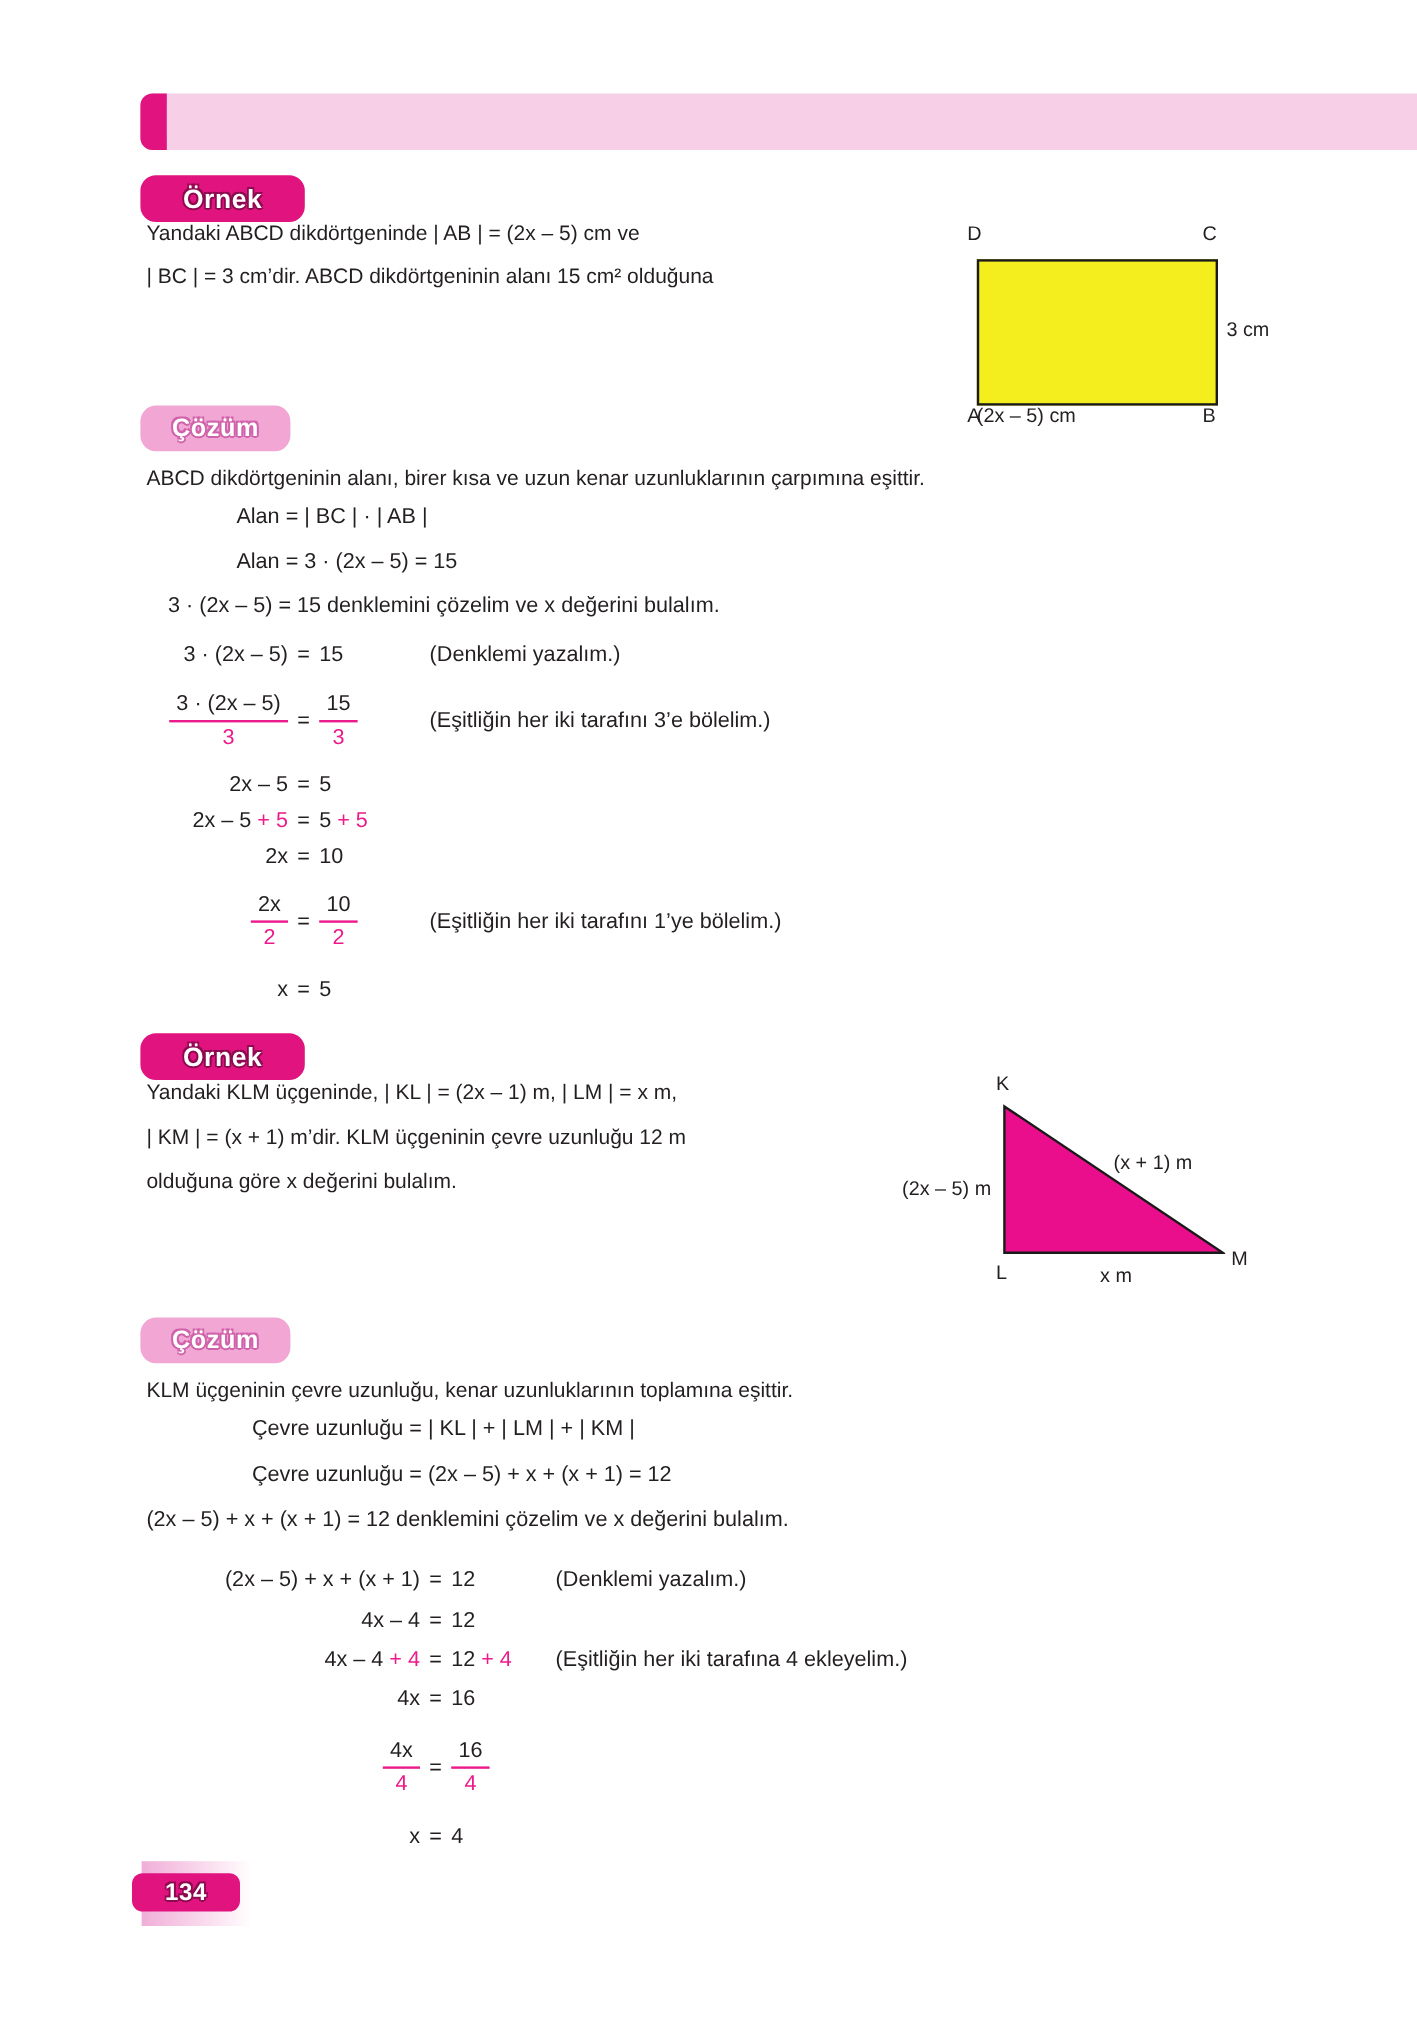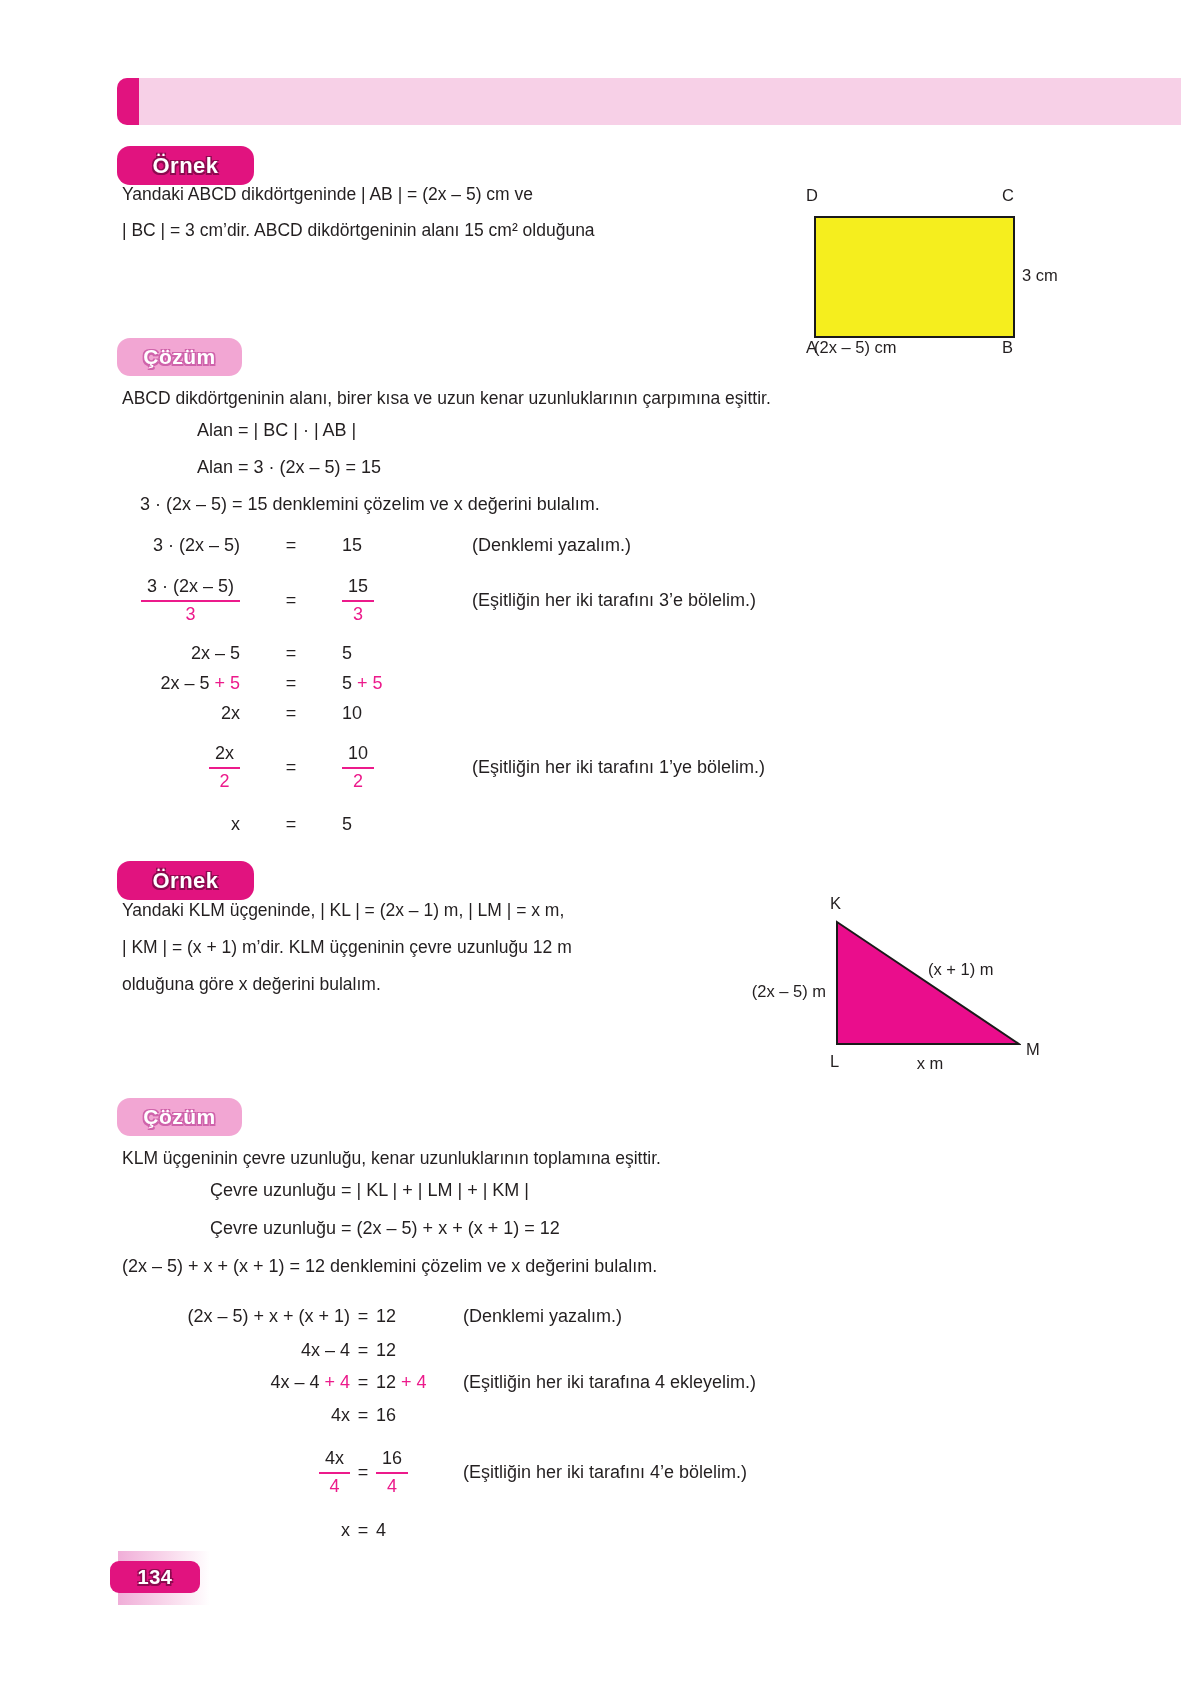--- a/index.html
+++ b/index.html
@@ -31,21 +31,21 @@
   
   .fig{font-size:16.5px;color:#231f20;}
   .fig .lbl{position:absolute;white-space:nowrap;}
   .rect-shape{position:absolute;background:#f5ee1e;border:2px solid #1a1a1a;}
   .tri-shape{position:absolute;}
   .tri-shape polygon{fill:#ea0d8c;stroke:#1a1a1a;stroke-width:2;}
 
   
   .steps{font-size:18px;}
   .step{display:grid;align-items:center;}
-  .steps-1 .step{grid-template-columns:130px 26px 90px auto;gap:38px;}
+  .steps-1 .step{grid-template-columns:130px 26px 90px auto;}
   .steps-2 .step{grid-template-columns:240px 26px 85px auto;}
   .step .lhs{text-align:right;white-space:nowrap;}
   .step .eq{text-align:center;}
   .step .rhs{text-align:left;white-space:nowrap;}
   .step .comment{text-align:left;white-space:nowrap;padding-left:2px;}
   .pink{color:#ec1a8b;}
 
   .frac{display:inline-block;text-align:center;vertical-align:middle;}
   .frac .num{display:block;border-bottom:2px solid #ec1a8b;padding:0 6px 3px;}
   .frac .den{display:block;color:#ec1a8b;padding-top:2px;}
@@ -178,21 +178,20 @@
   <div class="step" style="height:33px;">
     <span class="lhs">4x</span>
     <span class="eq">=</span>
     <span class="rhs">16</span>
     <span class="comment"></span>
   </div>
   <div class="step" style="height:80px;">
     <span class="lhs"><span class="frac"><span class="num">4x</span><span class="den">4</span></span></span>
     <span class="eq">=</span>
     <span class="rhs"><span class="frac"><span class="num">16</span><span class="den">4</span></span></span>
-    <span class="comment">(Eşitliğin her iki tarafını 4’e bölelim.)</span>
   </div>
   <div class="step" style="height:36px;">
     <span class="lhs">x</span>
     <span class="eq">=</span>
     <span class="rhs">4</span>
     <span class="comment"></span>
   </div>
 </div>
 
 <div class="abs page-ribbon"></div>

